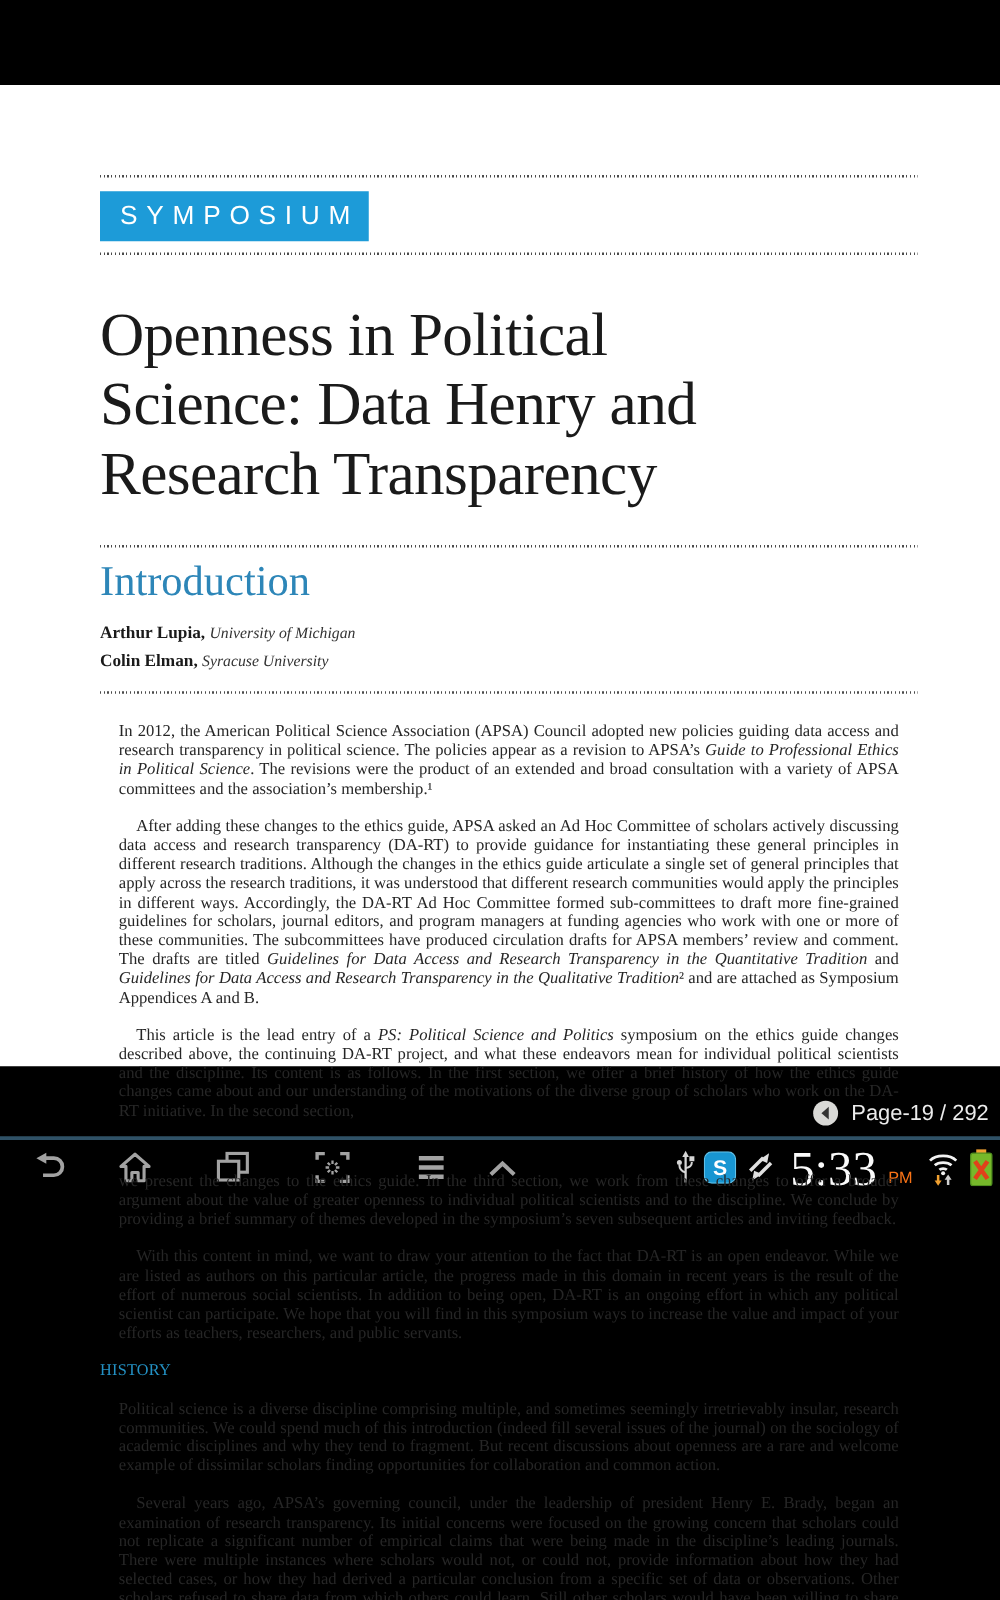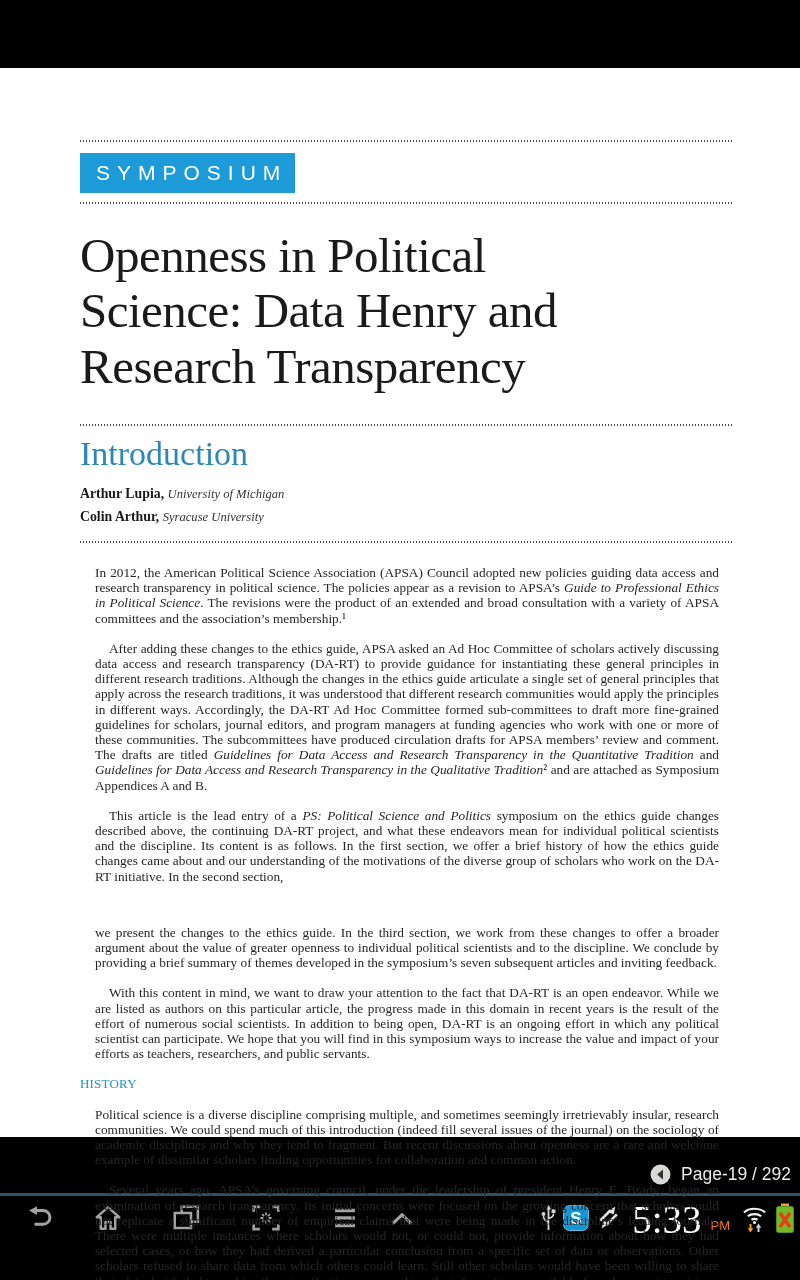--- a/index.html
+++ b/index.html
@@ -1,22 +1,22 @@
 <!DOCTYPE html>
 <html><head>
 <meta charset="utf-8">
 <style>
   html,body{margin:0;padding:0;background:#000;}
   body{width:800px;height:1280px;overflow:hidden;position:relative;font-family:"Liberation Serif",serif;}
   .status-top{height:68px;background:#000;}
-  .page{height:1069px;background:#fff;position:relative;color:#262626;}
+  .page{height:785px;background:#fff;position:relative;color:#262626;}
   .content{padding:72px 66px 0 80px;}
   .dotted{height:2px;background-image:repeating-linear-gradient(90deg,#4a4a4a 0,#4a4a4a 1px,transparent 1px,transparent 3px);}
   .banner{display:inline-block;background:#1d9bd8;color:#fff;font-family:"Liberation Sans",sans-serif;font-size:21px;letter-spacing:7px;padding:8px 8px 8px 16px;margin:11px 0 9px 0;}
-  .title{font-size:49px;line-height:1.13;color:#1a1a1a;margin:24px 0 30px 0;font-weight:400;letter-spacing:-0.5px;}
+  .title{font-size:49px;line-height:1.13;color:#1a1a1a;margin:36px 0 30px 0;font-weight:400;letter-spacing:-0.5px;}
   .title span{display:block;}
   .cols{display:flex;gap:11px;margin-top:9px;flex-direction:column;}
   .col{flex:1;text-align:justify;font-size:13.3px;line-height:15.2px;}
   .intro-h{font-size:34px;color:#2d86b8;font-weight:400;margin:0 0 13px 0;line-height:1.1;text-align:left;}
   .author-line{font-size:13.8px;margin-bottom:5px;text-align:left;line-height:1.25;}
   .author-name{font-weight:bold;color:#1a1a1a;margin-top:12px;}
   .author-aff{font-style:italic;font-size:12.6px;color:#333;}
   .col-rule{margin:15px 0 22px 0;}
   p{margin:15px;}
   p.indent{text-indent:14px;}
@@ -57,21 +57,21 @@
     <div class="dotted"></div>
 
     <div class="cols">
       <div class="col">
         <h2 class="intro-h">Introduction</h2>
         <div class="author-line">
           <span class="author-name">Arthur Lupia,</span>
           <span class="author-aff">University of Michigan</span>
         </div>
         <div class="author-line">
-          <span class="author-name">Colin Arthur,</span>
+          <span class="author-name">Colin Elman,</span>
           <span class="author-aff">Syracuse University</span>
         </div>
         <div class="dotted col-rule"></div>
         <p><span>In 2012, the American Political Science Association (APSA) Council adopted new policies guiding data access and research transparency in political science. The policies appear as a revision to APSA’s </span><i>Guide to Professional Ethics in Political Science</i><span>. The revisions were the product of an extended and broad consultation with a variety of APSA committees and the association’s membership.¹</span></p>
         <p class="indent"><span>After adding these changes to the ethics guide, APSA asked an Ad Hoc Committee of scholars actively discussing data access and research transparency (DA-RT) to provide guidance for instantiating these general principles in different research traditions. Although the changes in the ethics guide articulate a single set of general principles that apply across the research traditions, it was understood that different research communities would apply the principles in different ways. Accordingly, the DA-RT Ad Hoc Committee formed sub-committees to draft more fine-grained guidelines for scholars, journal editors, and program managers at funding agencies who work with one or more of these communities. The subcommittees have produced circulation drafts for APSA members’ review and comment. The drafts are titled </span><i>Guidelines for Data Access and Research Transparency in the Quantitative Tradition</i><span> and </span><i>Guidelines for Data Access and Research Transparency in the Qualitative Tradition</i><span>² and are attached as Symposium Appendices A and B.</span></p>
         <p class="indent"><span>This article is the lead entry of a </span><i>PS: Political Science and Politics</i><span> symposium on the ethics guide changes described above, the continuing DA-RT project, and what these endeavors mean for individual political scientists and the discipline. Its content is as follows. In the first section, we offer a brief history of how the ethics guide changes came about and our understanding of the motivations of the diverse group of scholars who work on the DA-RT initiative. In the second section,</span></p>
       </div>
 
       <div class="col">
         <p><span>we present the changes to the ethics guide. In the third section, we work from these changes to offer a broader argument about the value of greater openness to individual political scientists and to the discipline. We conclude by providing a brief summary of themes developed in the symposium’s seven subsequent articles and inviting feedback.</span></p>

